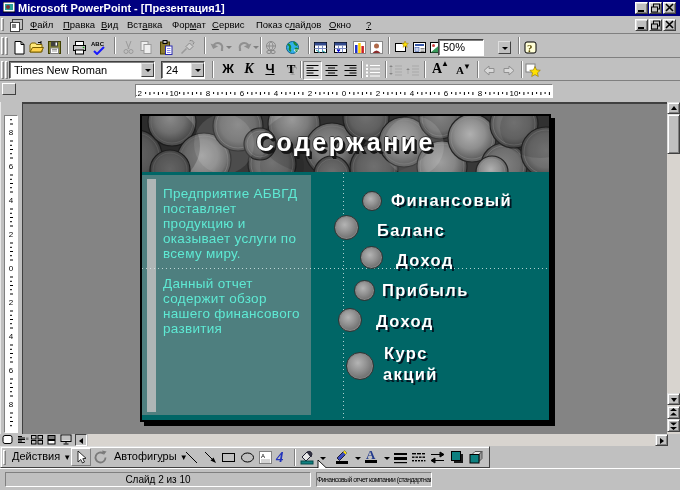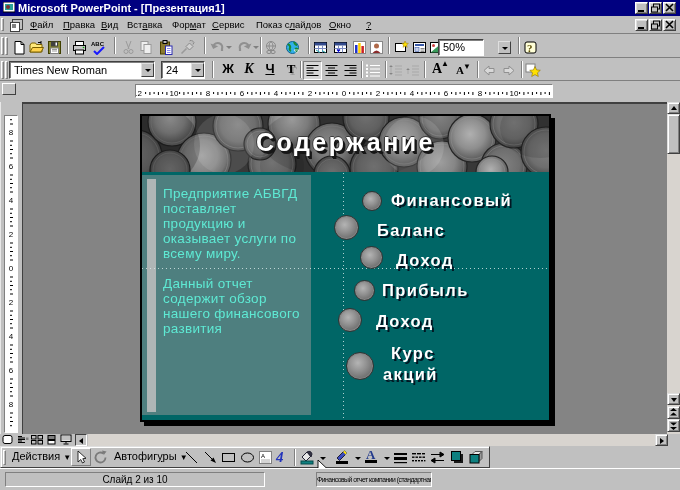--- a/index.html
+++ b/index.html
@@ -547,21 +547,21 @@
 <div class="li" style="left:249px;top:75px">Финансовый</div>
 <div class="coin" style="left:192px;top:99px;width:25px;height:25px"></div>
 <div class="li" style="left:235px;top:105px">Баланс</div>
 <div class="coin" style="left:218px;top:130px;width:23px;height:23px"></div>
 <div class="li" style="left:254px;top:135px">Доход</div>
 <div class="coin" style="left:212px;top:164px;width:21px;height:21px"></div>
 <div class="li" style="left:240px;top:165px">Прибыль</div>
 <div class="coin" style="left:196px;top:192px;width:24px;height:24px"></div>
 <div class="li" style="left:234px;top:196px">Доход</div>
 <div class="coin" style="left:204px;top:236px;width:28px;height:28px"></div>
-<div class="li" style="left:249px;top:228px">Курс</div>
+<div class="li" style="left:242px;top:228px">Курс</div>
 <div class="li" style="left:241px;top:249px">акций</div>
 </div>
 
 <div class="abs" id="vsb"></div>
 <div class="abs" id="hsrow"></div>
 
 <div class="abs" id="drawbar">
       <div class="abs" id="drawpanel"></div>
     </div>
 <div id="drawicons">
@@ -703,15 +703,15 @@
           <path d="M5.5 4.5 L2 1.5 H9 z M5.5 9 L2 6 H9 z" fill="#000"></path>
         </svg>
       </div>
 </div>
 
 <svg class="abs" style="left:317px;top:459px" width="12" height="18">
       <path d="M1 1 L1 13.2 L3.9 10.8 L5.8 15 L8 14 L6.1 9.9 L10 9.6 z" fill="#fff" stroke="#000" stroke-width="0.9"></path>
     </svg>
 
 <div class="abs" id="status"></div>
-<div class="abs spanel" style="left:5px;top:472px;width:260px;line-height:13px;font-size:10px">Слайд 2 из 10</div>
+<div class="abs spanel" style="left:5px;top:472px;width:306px;line-height:13px;font-size:10px">Слайд 2 из 10</div>
 <div class="abs spanel" style="left:316px;top:472px;width:116px;line-height:13.5px;overflow:hidden;font-size:6.8px;letter-spacing:-0.5px;white-space:nowrap">Финансовый отчет компании (стандартная).pot</div>
 
 </div>
 </body></html>

